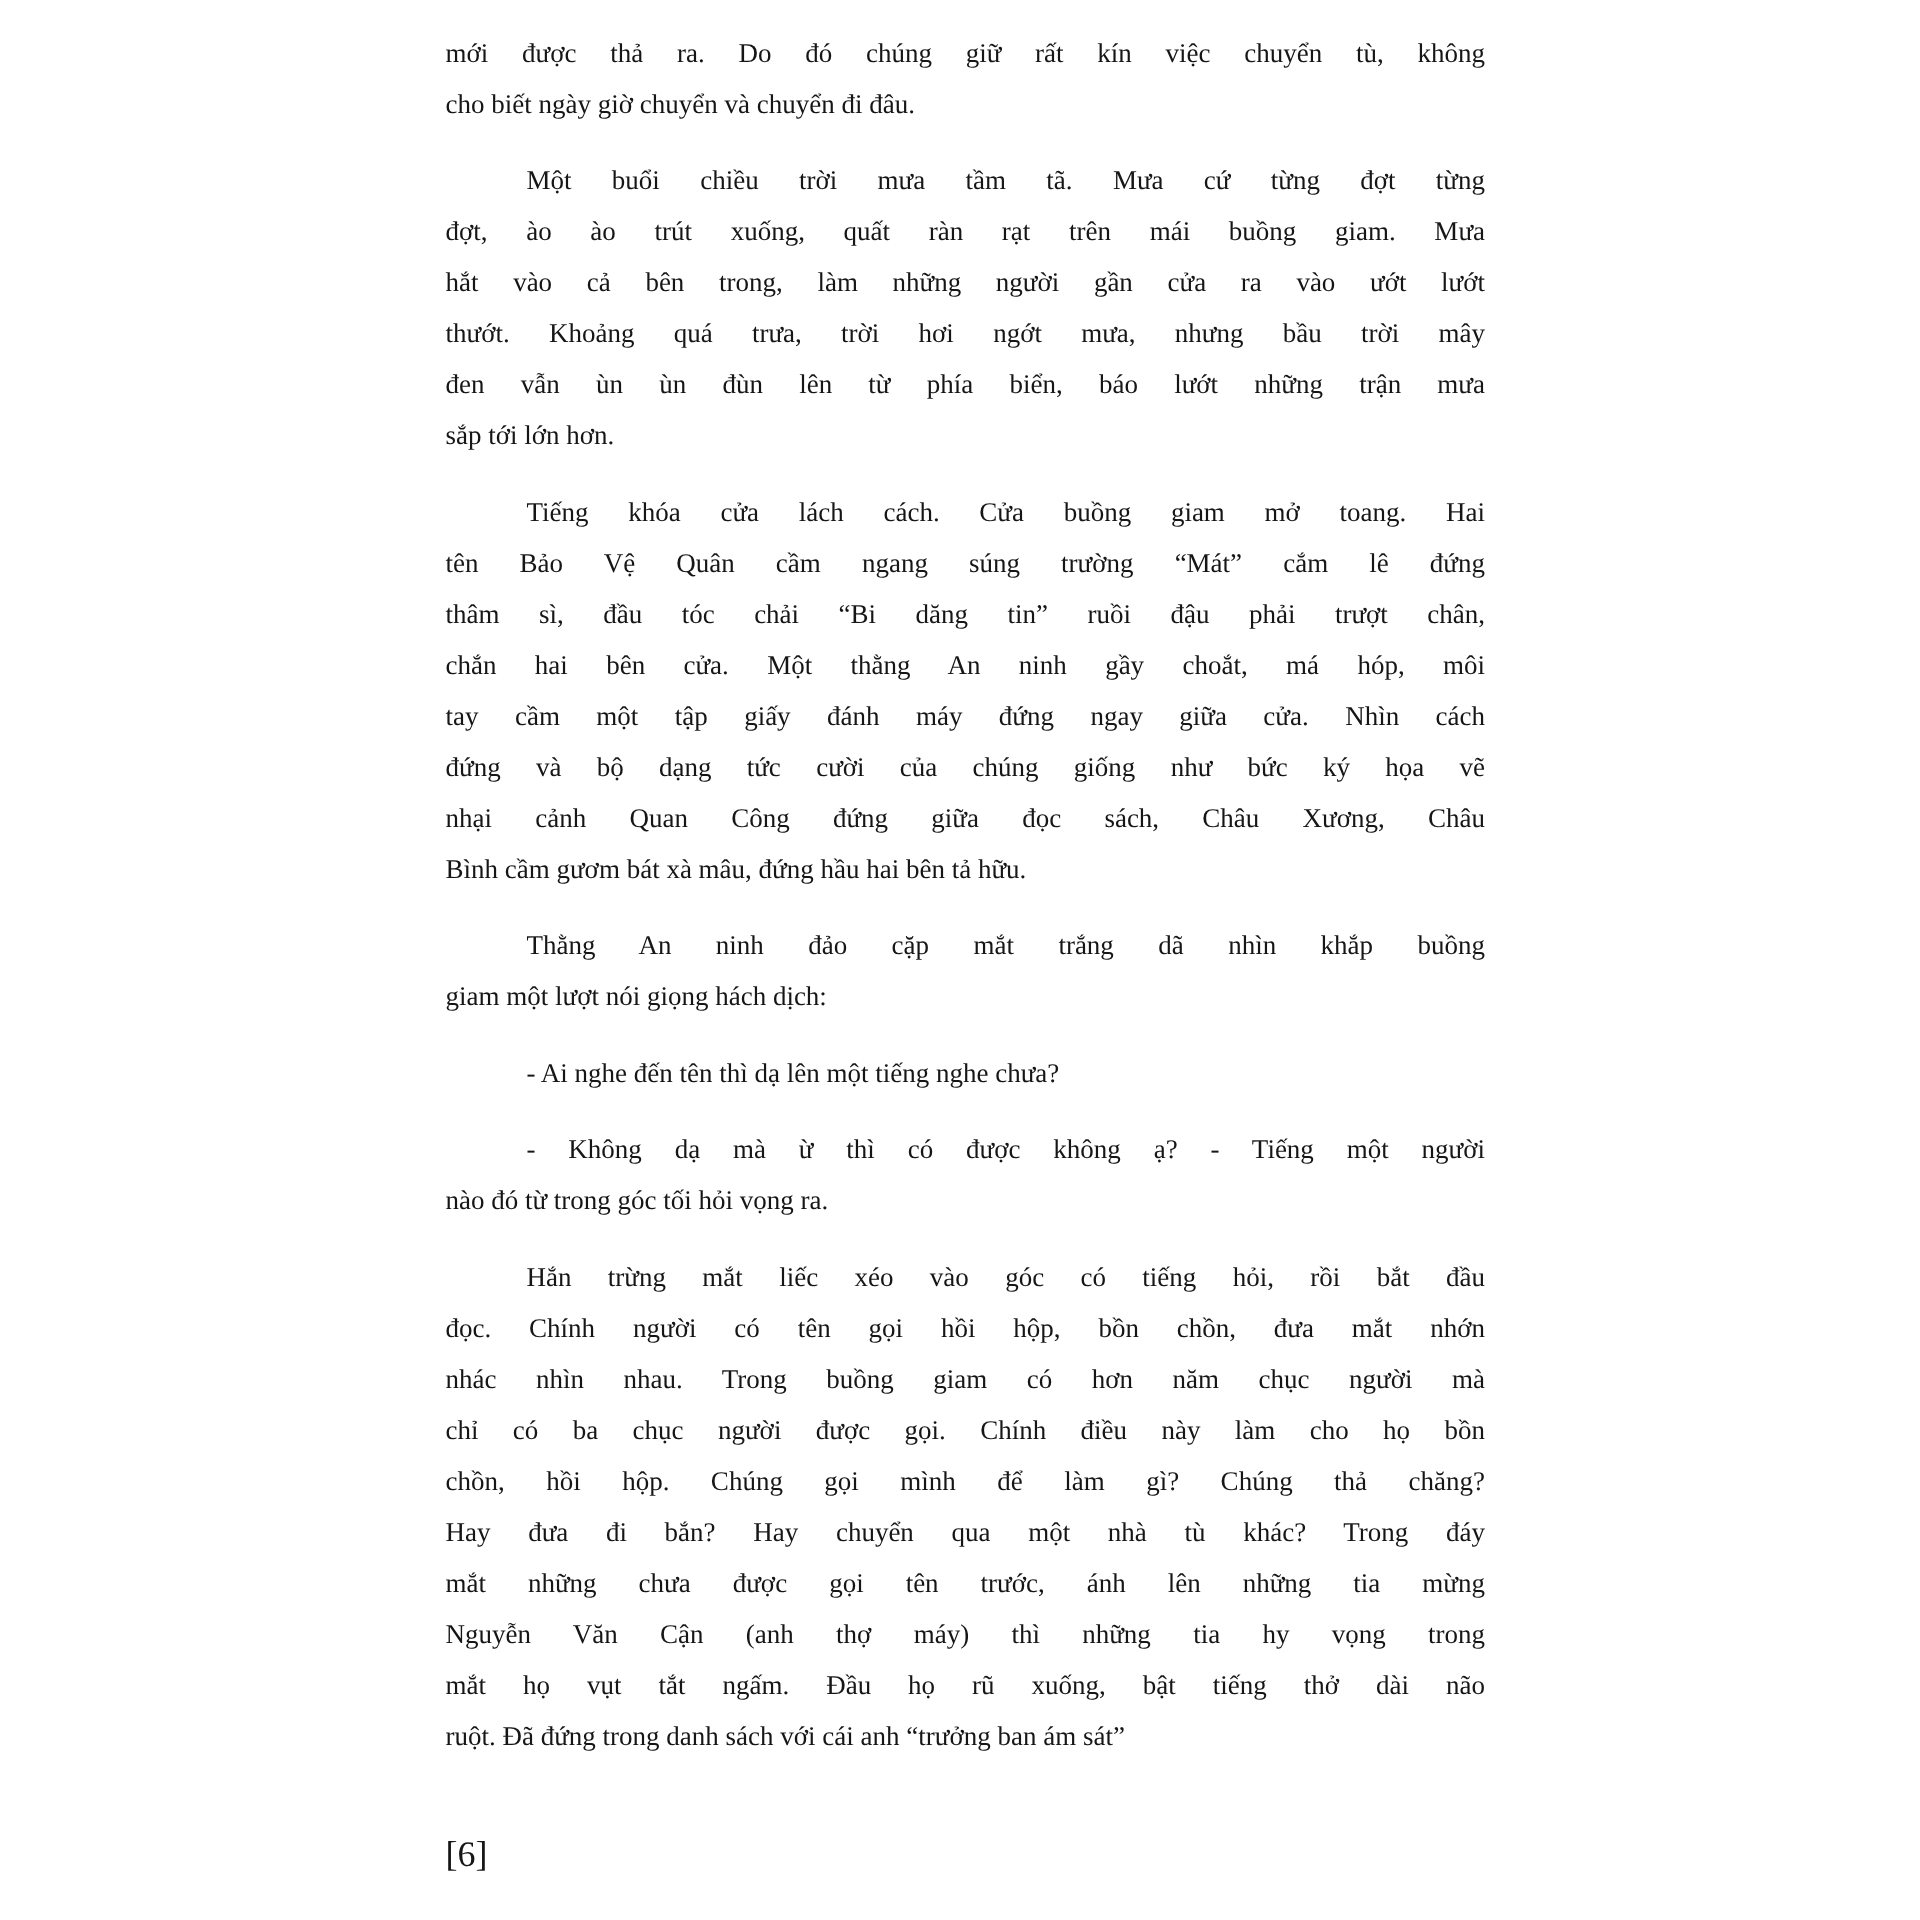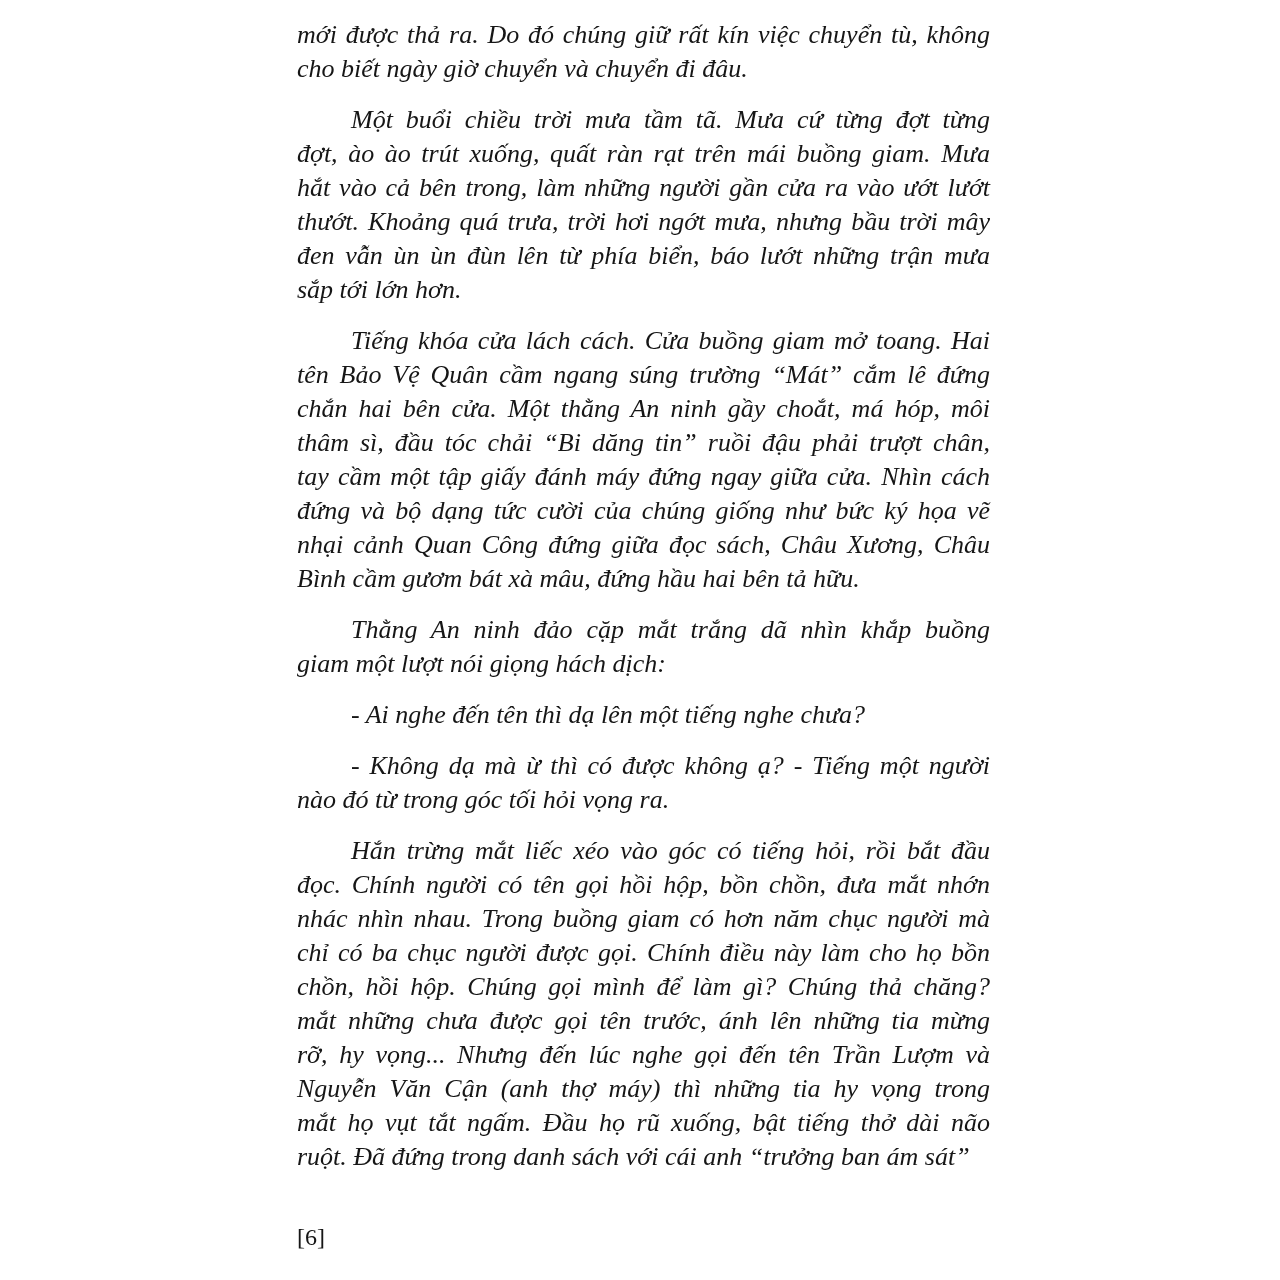--- a/index.html
+++ b/index.html
@@ -14,23 +14,22 @@
     background: #ffffff;
     overflow: hidden;
     font-family: "Liberation Serif", "DejaVu Serif", serif;
     color: #161616;
   }
   .text-block {
     position: absolute;
     left: 297px;
     top: 18px;
     width: 693px;
-    font-size: 26px;
+    font-size: 18px;
     line-height: 34px;
-    font-style: italic;
   }
   .paragraph + .paragraph {
     margin-top: 12px;
   }
   .line {
     text-align: justify;
     text-align-last: justify;
     white-space: normal;
     height: 34px;
   }
@@ -63,22 +62,22 @@
         <div class="line first">Một buổi chiều trời mưa tầm tã. Mưa cứ từng đợt từng</div>
         <div class="line">đợt, ào ào trút xuống, quất ràn rạt trên mái buồng giam. Mưa</div>
         <div class="line">hắt vào cả bên trong, làm những người gần cửa ra vào ướt lướt</div>
         <div class="line">thướt. Khoảng quá trưa, trời hơi ngớt mưa, nhưng bầu trời mây</div>
         <div class="line">đen vẫn ùn ùn đùn lên từ phía biển, báo lướt những trận mưa</div>
         <div class="line last">sắp tới lớn hơn.</div>
       </div>
       <div class="paragraph">
         <div class="line first">Tiếng khóa cửa lách cách. Cửa buồng giam mở toang. Hai</div>
         <div class="line">tên Bảo Vệ Quân cầm ngang súng trường “Mát” cắm lê đứng</div>
+        <div class="line">thâm sì, đầu tóc chải “Bi dăng tin” ruồi đậu phải trượt chân,</div>
         <div class="line">chắn hai bên cửa. Một thằng An ninh gầy choắt, má hóp, môi</div>
-        <div class="line">thâm sì, đầu tóc chải “Bi dăng tin” ruồi đậu phải trượt chân,</div>
         <div class="line">tay cầm một tập giấy đánh máy đứng ngay giữa cửa. Nhìn cách</div>
         <div class="line">đứng và bộ dạng tức cười của chúng giống như bức ký họa vẽ</div>
         <div class="line">nhại cảnh Quan Công đứng giữa đọc sách, Châu Xương, Châu</div>
         <div class="line last">Bình cầm gươm bát xà mâu, đứng hầu hai bên tả hữu.</div>
       </div>
       <div class="paragraph">
         <div class="line first">Thằng An ninh đảo cặp mắt trắng dã nhìn khắp buồng</div>
         <div class="line last">giam một lượt nói giọng hách dịch:</div>
       </div>
       <div class="paragraph">
@@ -87,21 +86,21 @@
       <div class="paragraph">
         <div class="line first">- Không dạ mà ừ thì có được không ạ? - Tiếng một người</div>
         <div class="line last">nào đó từ trong góc tối hỏi vọng ra.</div>
       </div>
       <div class="paragraph">
         <div class="line first">Hắn trừng mắt liếc xéo vào góc có tiếng hỏi, rồi bắt đầu</div>
         <div class="line">đọc. Chính người có tên gọi hồi hộp, bồn chồn, đưa mắt nhớn</div>
         <div class="line">nhác nhìn nhau. Trong buồng giam có hơn năm chục người mà</div>
         <div class="line">chỉ có ba chục người được gọi. Chính điều này làm cho họ bồn</div>
         <div class="line">chồn, hồi hộp. Chúng gọi mình để làm gì? Chúng thả chăng?</div>
+        <div class="line">Hay đưa đi bắn? Hay chuyển qua một nhà tù khác? Trong đáy</div>
         <div class="line">mắt những chưa được gọi tên trước, ánh lên những tia mừng</div>
-        <div class="line">rỡ, hy vọng... Nhưng đến lúc nghe gọi đến tên Trần Lượm và</div>
         <div class="line">Nguyễn Văn Cận (anh thợ máy) thì những tia hy vọng trong</div>
         <div class="line">mắt họ vụt tắt ngấm. Đầu họ rũ xuống, bật tiếng thở dài não</div>
         <div class="line last">ruột. Đã đứng trong danh sách với cái anh “trưởng ban ám sát”</div>
       </div>
     </div>
   <div class="page-number">[6]</div>
 </div>
 
 </body></html>

